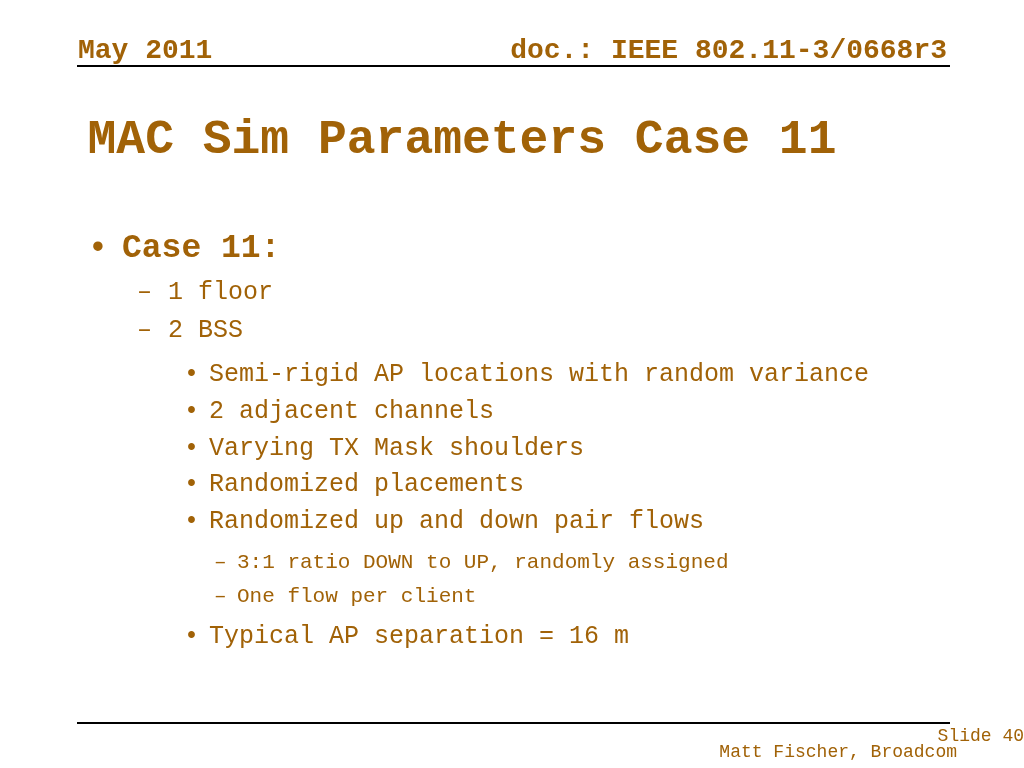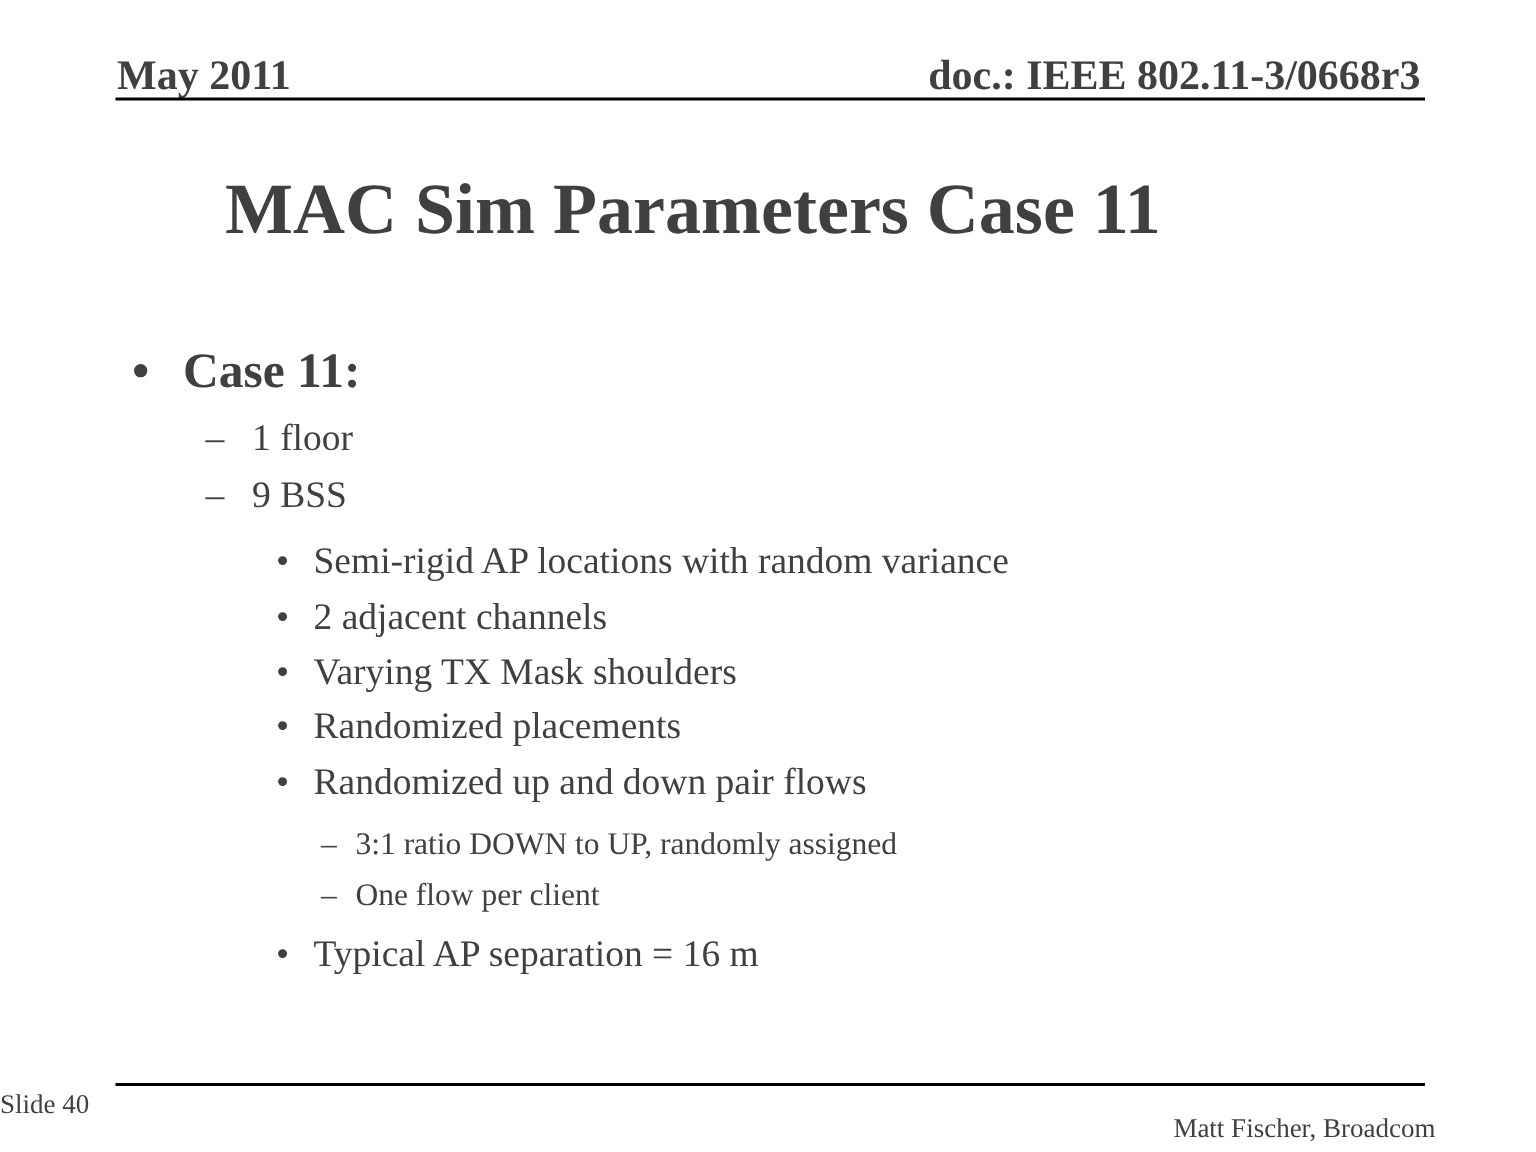--- a/index.html
+++ b/index.html
@@ -5,22 +5,22 @@
   html, body {
     margin: 0;
     padding: 0;
     background: #ffffff;
   }
   .slide {
     position: relative;
     width: 1024px;
     height: 768px;
     background: #ffffff;
-    color: #404040;
-    font-family: Liberation Serif, serif;
+    color: #a16207;
+    font-family: Liberation Mono, monospace;
     overflow: hidden;
   }
   .abs { position: absolute; white-space: nowrap; line-height: 1; }
 
   
   .hdr-left  { left: 78px;  top: 37px; font-size: 28px; font-weight: bold; }
   .hdr-right { right: 77px; top: 37px; font-size: 28px; font-weight: bold; }
   .rule {
     position: absolute;
     left: 77px;
@@ -61,21 +61,21 @@
   .lv3 .marker { left: 184px; }
   .lv3 .txt    { left: 209px; }
 
   .lv4 { font-size: 21px; }
   .lv4 .marker { left: 214px; }
   .lv4 .txt    { left: 237px; }
 
   
   .ftr { font-size: 18px; top: 727px; }
   .ftr-left   { left: 77px; margin-top: 45px; }
-  .ftr-center { left: 0; width: 1024px; text-align: left; }
+  .ftr-center { left: 0; width: 1024px; text-align: right; }
   .ftr-right  { right: 67px; margin-top: 16px; }
 </style>
 </head>
 <body>
 
 <div class="slide">
 
   <div class="abs hdr-left">May 2011</div>
   <div class="abs hdr-right">doc.: IEEE 802.11-3/0668r3</div>
   <div class="rule rule-top"></div>
@@ -85,21 +85,21 @@
   <div class="row lv1" style="top:232px">
     <span class="marker">•</span>
     <span class="txt">Case 11:</span>
   </div>
   <div class="row lv2" style="top:280px">
     <span class="marker">–</span>
     <span class="txt">1 floor</span>
   </div>
   <div class="row lv2" style="top:318px">
     <span class="marker">–</span>
-    <span class="txt">9 BSS</span>
+    <span class="txt">2 BSS</span>
   </div>
   <div class="row lv3" style="top:362px">
     <span class="marker">•</span>
     <span class="txt">Semi-rigid AP locations with random variance</span>
   </div>
   <div class="row lv3" style="top:399px">
     <span class="marker">•</span>
     <span class="txt">2 adjacent channels</span>
   </div>
   <div class="row lv3" style="top:436px">

